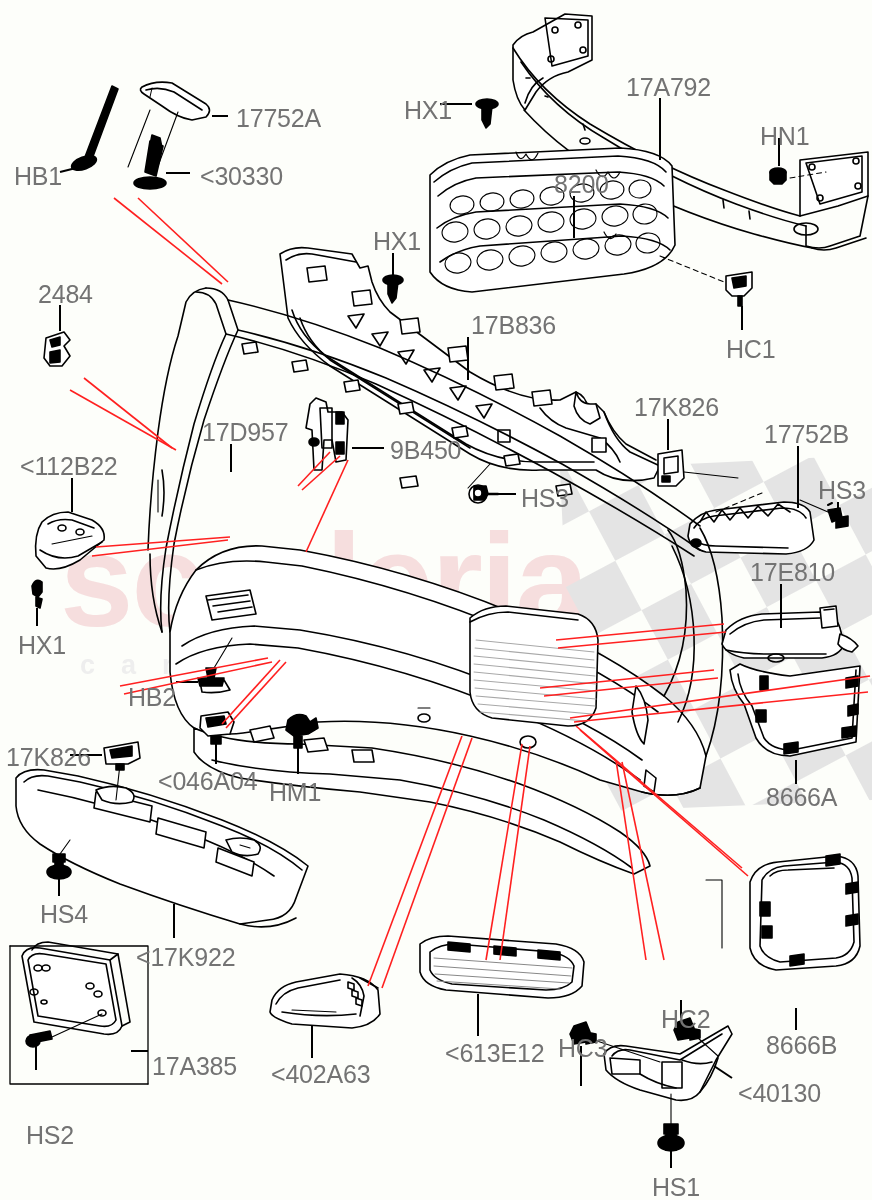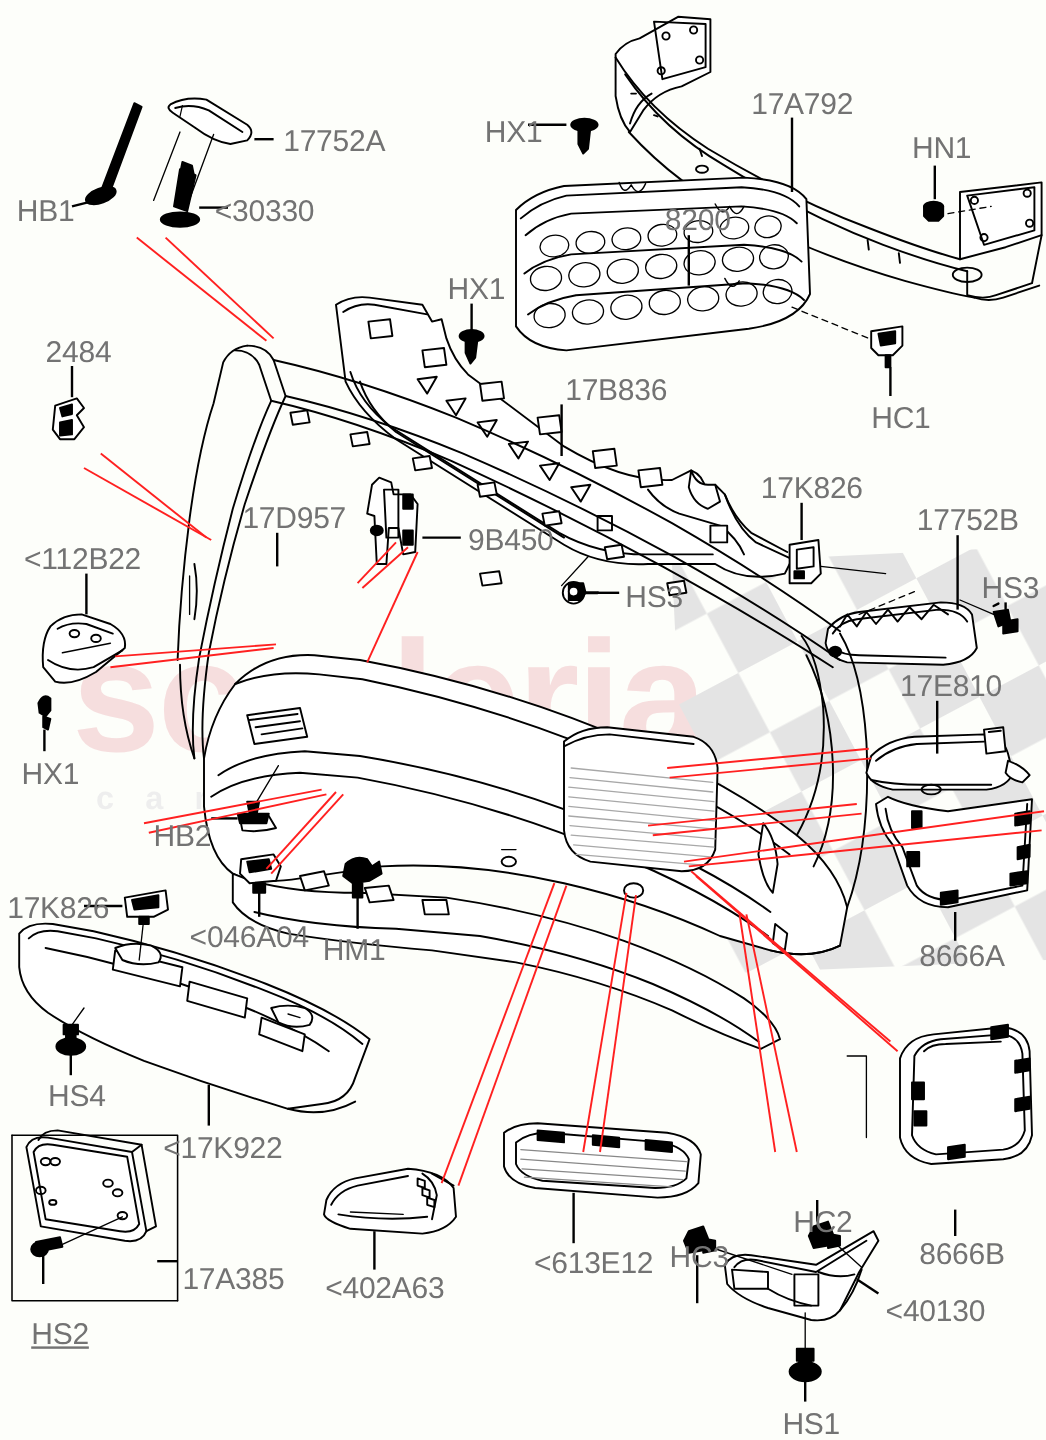--- a/index.html
+++ b/index.html
@@ -575,24 +575,24 @@
       <path d="M576 726 L742 868"></path>
       <path d="M580 730 L748 876"></path>
       <path d="M616 760 L646 960"></path>
       <path d="M622 762 L664 960"></path>
     </g>
   </svg>
 
   <div id="labels">
     <div class="lbl" style="left:236px;  top:106px;">17752A</div>
     <div class="lbl" style="left:14px;   top:164px;">HB1</div>
-    <div class="lbl" style="left:179px;  top:164px;">&lt;30330</div>
+    <div class="lbl" style="left:200px;  top:164px;">&lt;30330</div>
     <div class="lbl" style="left:404px;  top:98px;">HX1</div>
     <div class="lbl" style="left:626px;  top:75px;">17A792</div>
-    <div class="lbl" style="left:760px;  top:112px;">HN1</div>
+    <div class="lbl" style="left:760px;  top:124px;">HN1</div>
     <div class="lbl" style="left:554px;  top:172px;">8200</div>
     <div class="lbl" style="left:373px;  top:229px;">HX1</div>
     <div class="lbl" style="left:38px;   top:282px;">2484</div>
     <div class="lbl" style="left:428px;  top:313px;margin-left:43px;">17B836</div>
     <div class="lbl" style="left:726px;  top:337px;">HC1</div>
     <div class="lbl" style="left:202px;  top:420px;">17D957</div>
     <div class="lbl" style="left:390px;  top:438px;">9B450</div>
     <div class="lbl" style="left:634px;  top:395px;">17K826</div>
     <div class="lbl" style="left:764px;  top:422px;">17752B</div>
     <div class="lbl" style="left:20px;   top:454px;">&lt;112B22</div>
@@ -607,17 +607,17 @@
     <div class="lbl" style="left:766px;  top:785px;">8666A</div>
     <div class="lbl" style="left:40px;   top:902px;">HS4</div>
     <div class="lbl" style="left:136px;  top:945px;text-align:right;">&lt;17K922</div>
     <div class="lbl" style="left:766px;  top:1033px;">8666B</div>
     <div class="lbl" style="left:445px;  top:1041px;">&lt;613E12</div>
     <div class="lbl" style="left:152px;  top:1054px;">17A385</div>
     <div class="lbl" style="left:661px;  top:1007px;">HC2</div>
     <div class="lbl" style="left:738px;  top:1081px;">&lt;40130</div>
     <div class="lbl" style="left:271px;  top:1062px;">&lt;402A63</div>
     <div class="lbl" style="left:558px;  top:1036px;">HC3</div>
-    <div class="lbl" style="left:26px;   top:1100px;text-decoration:underline;">HS2</div>
+    <div class="lbl" style="left:26px;   top:1123px;">HS2</div>
     <div class="lbl" style="left:652px;  top:1175px;">HS1</div>
   </div>
 
 </div>
 
 </body></html>

